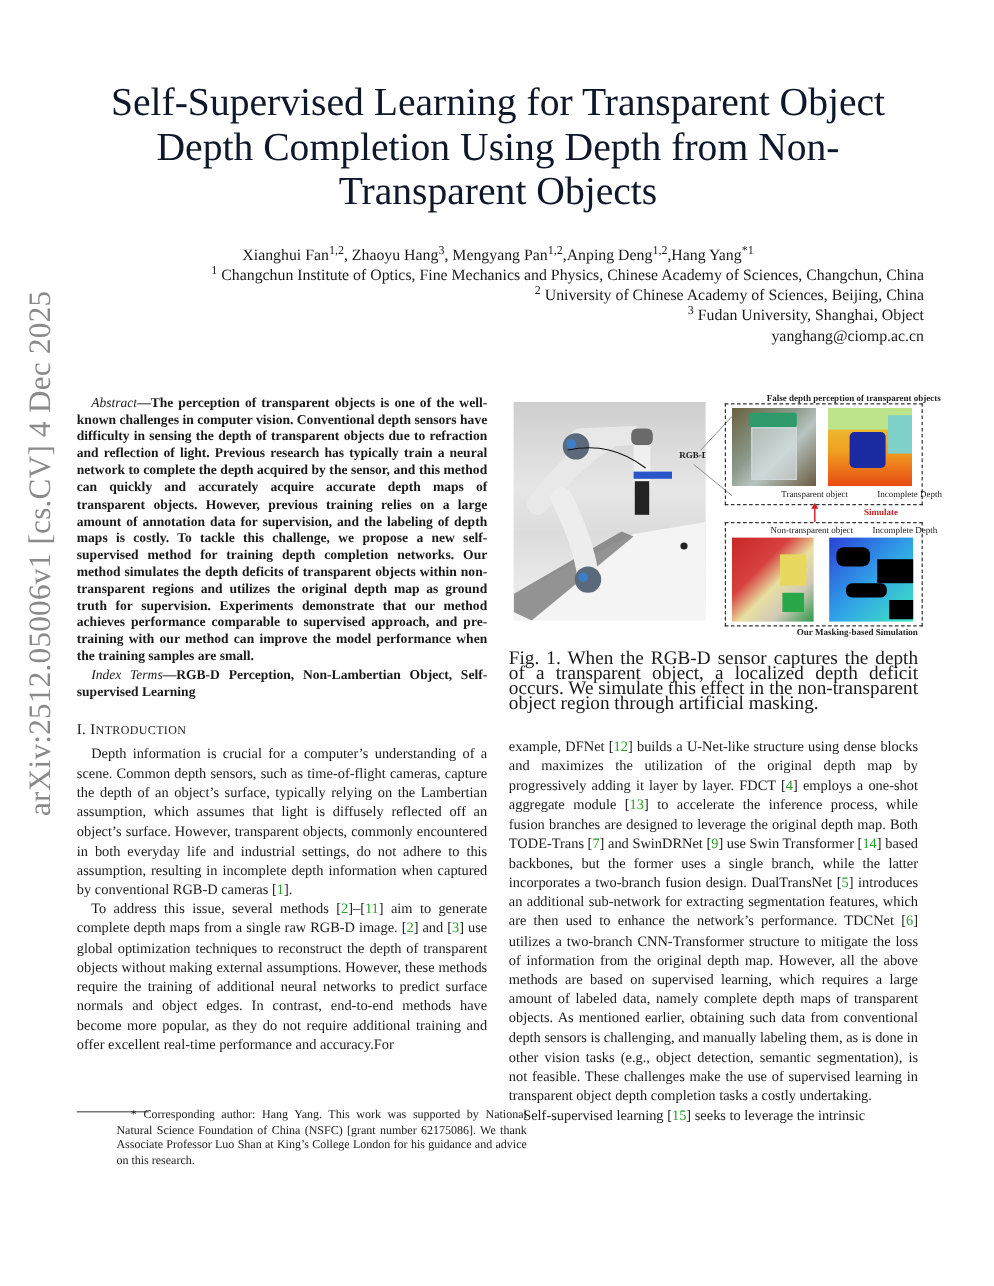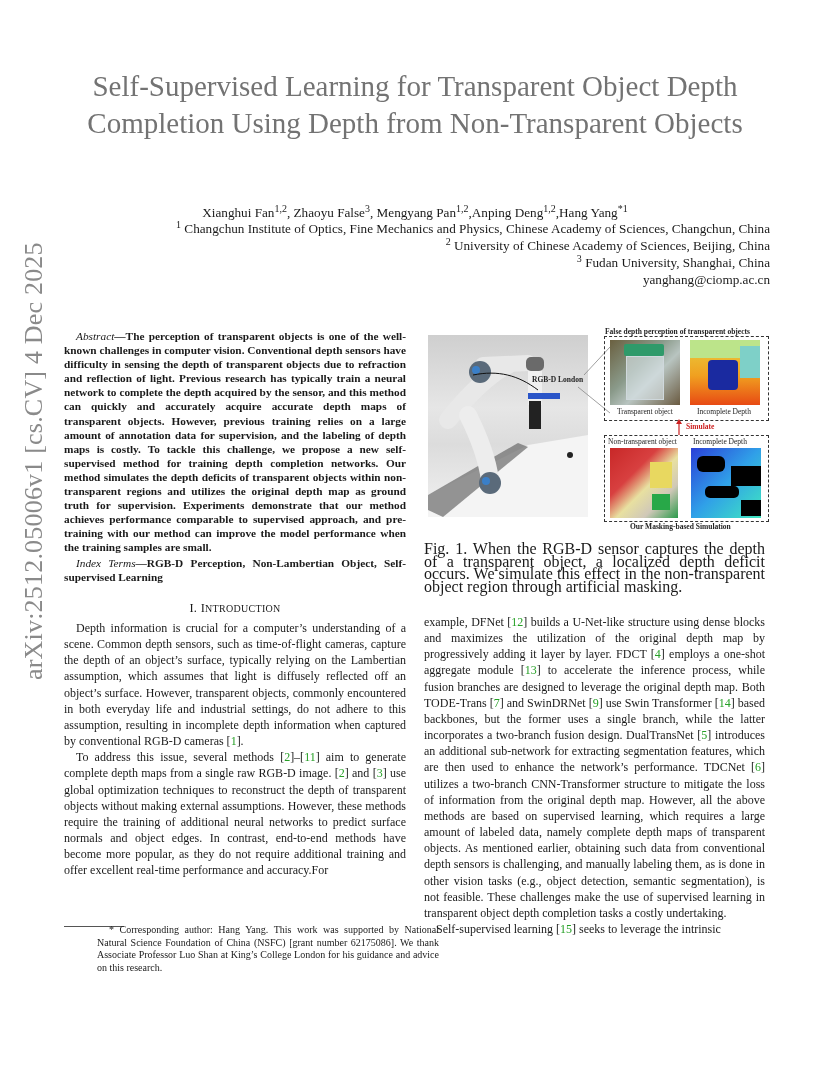--- a/index.html
+++ b/index.html
@@ -5,64 +5,64 @@
   html, body { margin: 0; padding: 0; background: #ffffff; }
   body { width: 828px; height: 1072px; position: relative; overflow: hidden;
          font-family: "Liberation Serif", "DejaVu Serif", serif; color: #1a1a1a; }
   .abs { position: absolute; }
 
   
   #arxiv-stamp { left: 19px; top: 680px; transform-origin: 0 0; transform: rotate(-90deg);
     white-space: nowrap; font-size: 26px; color: #8a8a8a; letter-spacing: 0.2px; }
 
   
-  #title { left: 60px; width: 710px; top: 68px; text-align: center; font-size: 29px;
-    line-height: 37px; color: #737373; }
+  #title { left: 60px; width: 710px; top: 68px; text-align: center; font-size: 33px;
+    line-height: 37px; color: #0f172a; }
   #authors { left: 60px; width: 710px; top: 204px; text-align: center; font-size: 13.2px; line-height: 17px; }
   .aff { left: 60px; width: 710px; text-align: right; font-size: 13.2px; line-height: 17px; }
   sup { font-size: 10px; vertical-align: 5px; line-height: 0; }
 
   
   .col { font-size: 12px; line-height: 16.15px; text-align: justify; }
   .left { left: 64px; width: 342px; }
   .right { left: 424px; width: 341px; }
   .indent { text-indent: 12px; }
   .abstract { font-weight: bold; font-size: 11.3px; line-height: 14.1px; }
   .abstract i { font-weight: normal; }
   .cite { color: #25a025; }
-  .section-heading { text-align: center; font-size: 12.4px; letter-spacing: 0.3px; }
+  .section-heading { font-size: 12.4px; letter-spacing: 0.3px; }
   .sc-big { font-size: 12.4px; } .sc-small { font-size: 10px; }
   .footnote { font-size: 10px; line-height: 12.6px; text-align: justify; margin-left: 33px; }
   .caption { font-size: 16px; line-height: 12.6px; text-align: justify; }
   p { margin: 0; }
 
   
   #figure { left: 424px; top: 325px; width: 346px; height: 205px; }
   #robot-photo { left: 4px; top: 10px; width: 160px; height: 182px;
     background: linear-gradient(180deg, #cfcfcf 0%, #e6e6e6 40%, #dcdcdc 60%, #f2f2f2 100%); overflow:hidden; }
   .panel { border: 1.5px dashed #333; }
   .img-box { position: absolute; }
-  .fig-label { position: absolute; font-size: 7.5px; white-space: nowrap; color: #222; }
+  .fig-label { position: absolute; font-size: 7.5px; white-space: nowrap; color: #222; margin-left: 34px; }
   .fig-label.bold { font-weight: bold; }
 </style>
 </head>
 <body>
 
 <div id="arxiv-stamp" class="abs">arXiv:2512.05006v1  [cs.CV]  4 Dec 2025</div>
 
 <div id="title" class="abs">Self-Supervised Learning for Transparent Object Depth Completion Using Depth from Non-Transparent Objects</div>
 
 <div id="authors" class="abs">
   <span>Xianghui Fan</span><sup>1,2</sup>,
-  <span>Zhaoyu False</span><sup>3</sup>,
+  <span>Zhaoyu Hang</span><sup>3</sup>,
   <span>Mengyang Pan</span><sup>1,2</sup>,<span>Anping Deng</span><sup>1,2</sup>,<span>Hang Yang</span><sup>*1</sup>
 </div>
 <div class="abs aff" style="top:220px"><sup>1</sup> <span>Changchun Institute of Optics, Fine Mechanics and Physics, Chinese Academy of Sciences, Changchun, China</span></div>
 <div class="abs aff" style="top:237px"><sup>2</sup> <span>University of Chinese Academy of Sciences, Beijing, China</span></div>
-<div class="abs aff" style="top:254px"><sup>3</sup> <span>Fudan University, Shanghai, China</span></div>
+<div class="abs aff" style="top:254px"><sup>3</sup> <span>Fudan University, Shanghai, Object</span></div>
 <div class="abs aff" style="top:271px">yanghang@ciomp.ac.cn</div>
 
 <div class="abs col left abstract indent" style="top:329px">
   <i>Abstract</i><span>—The perception of transparent objects is one of the well-known challenges in computer vision. Conventional depth sensors have difficulty in sensing the depth of transparent objects due to refraction and reflection of light. Previous research has typically train a neural network to complete the depth acquired by the sensor, and this method can quickly and accurately acquire accurate depth maps of transparent objects. However, previous training relies on a large amount of annotation data for supervision, and the labeling of depth maps is costly. To tackle this challenge, we propose a new self-supervised method for training depth completion networks. Our method simulates the depth deficits of transparent objects within non-transparent regions and utilizes the original depth map as ground truth for supervision. Experiments demonstrate that our method achieves performance comparable to supervised approach, and pre-training with our method can improve the model performance when the training samples are small.</span>
 </div>
 <div class="abs col left abstract indent" style="top:556px">
   <i>Index Terms</i><span>—RGB-D Perception, Non-Lambertian Object, Self-supervised Learning</span>
 </div>
 
 <div class="abs col left section-heading" style="top:600px">

